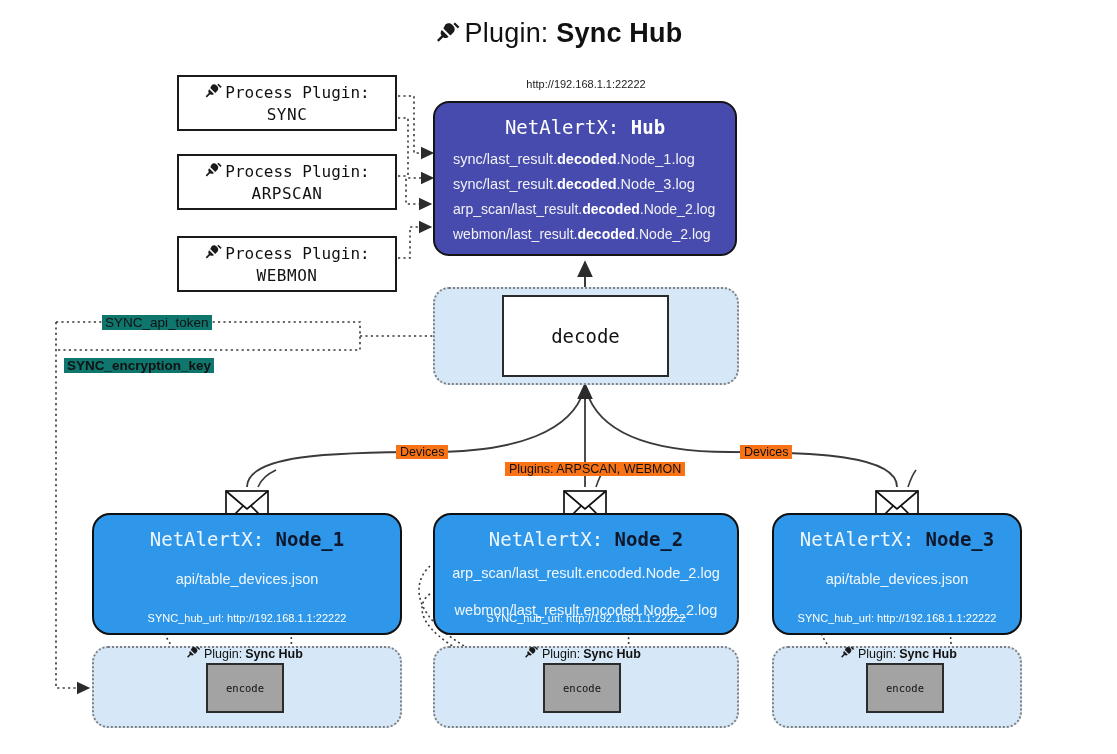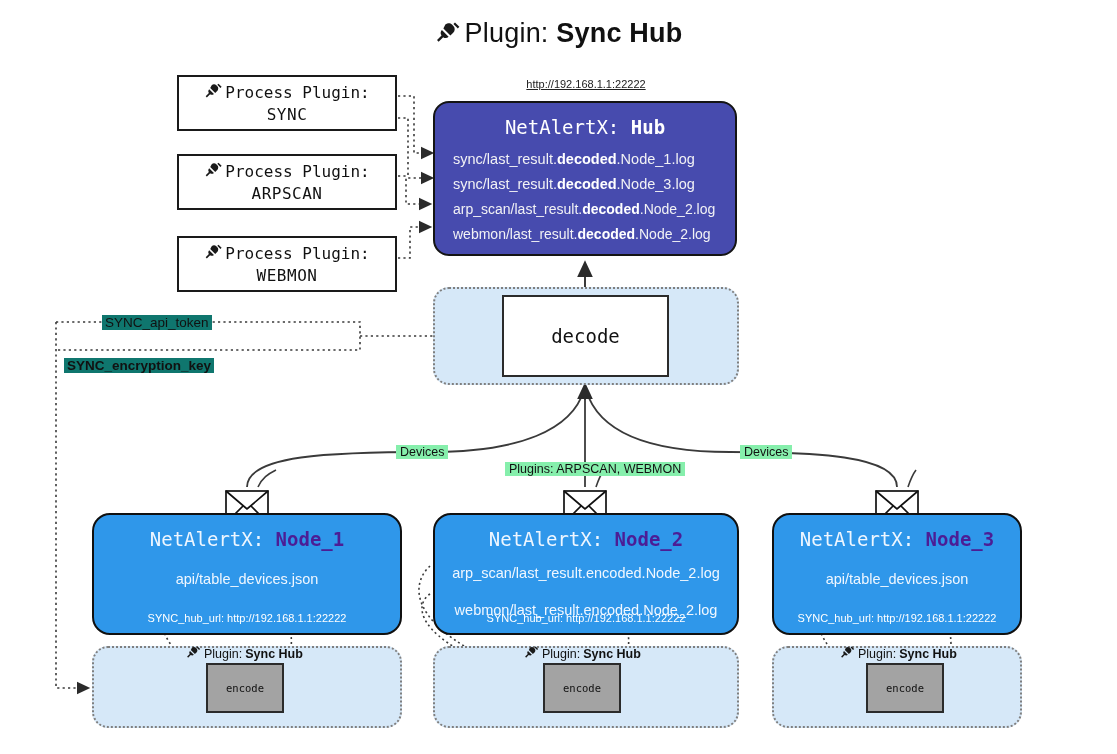--- a/index.html
+++ b/index.html
@@ -15,21 +15,21 @@
   
   .title{
     position:absolute;left:0;top:18px;width:1117px;text-align:center;
     font-size:27px;letter-spacing:.2px;white-space:nowrap;
   }
   .title .plug{display:inline-block;transform:translateY(2px);margin-right:4px;}
   .title .b{font-weight:bold;}
 
   .hub-url{
     position:absolute;left:466px;top:78px;width:240px;text-align:center;
-    font-size:11px;color:#222;text-decoration:underline;
+    font-size:11px;color:#222;
   }
 
   
   .pbox{
     position:absolute;width:220px;height:56px;background:#ffffff;
     border:2px solid #1a1a1a;box-sizing:border-box;
     display:flex;flex-direction:column;align-items:center;justify-content:center;
     font-family:"DejaVu Sans Mono","Liberation Mono",monospace;
     font-size:16px;line-height:21px;color:#111;
   }
@@ -65,32 +65,32 @@
     position:absolute;left:502px;top:295px;width:167px;height:82px;
     background:#ffffff;border:2px solid #2b2b2b;box-sizing:border-box;
     display:flex;align-items:center;justify-content:center;
     font-family:"DejaVu Sans Mono","Liberation Mono",monospace;font-size:19px;color:#111;
   }
 
   
   .keylab{position:absolute;font-size:13.5px;color:#111;background:#0f766e;padding:0 3px;white-space:nowrap;}
 
   
-  .elab{position:absolute;font-size:12.5px;color:#111;background:#86efac;padding:0 4px;white-space:nowrap;}
+  .elab{position:absolute;font-size:12.5px;color:#111;background:#f97316;padding:0 4px;white-space:nowrap;}
 
   
   .node{
     position:absolute;background:#2f97ea;border:2.5px solid #101010;
     border-radius:18px;box-sizing:border-box;color:#ffffff;overflow:hidden;
   }
   .node .ntitle{
     text-align:center;margin-top:13px;font-size:19px;
     font-family:"DejaVu Sans Mono","Liberation Mono",monospace;color:#eef6ff;
   }
-  .node .ntitle b{font-weight:bold;color:#4c1d95;}
+  .node .ntitle b{font-weight:bold;color:#0f172a;}
   .node .nlog{
     text-align:center;font-size:14.5px;color:#f0f7ff;white-space:nowrap;
   }
   .node .nurl{
     position:absolute;left:0;bottom:9px;width:100%;text-align:center;
     font-size:11px;color:#ffffff;white-space:nowrap;
   }
   .n1{left:92px;top:513px;width:310px;height:122px;}
   .n2{left:433px;top:513px;width:306px;height:122px;}
   .n3{left:772px;top:513px;width:250px;height:122px;}

